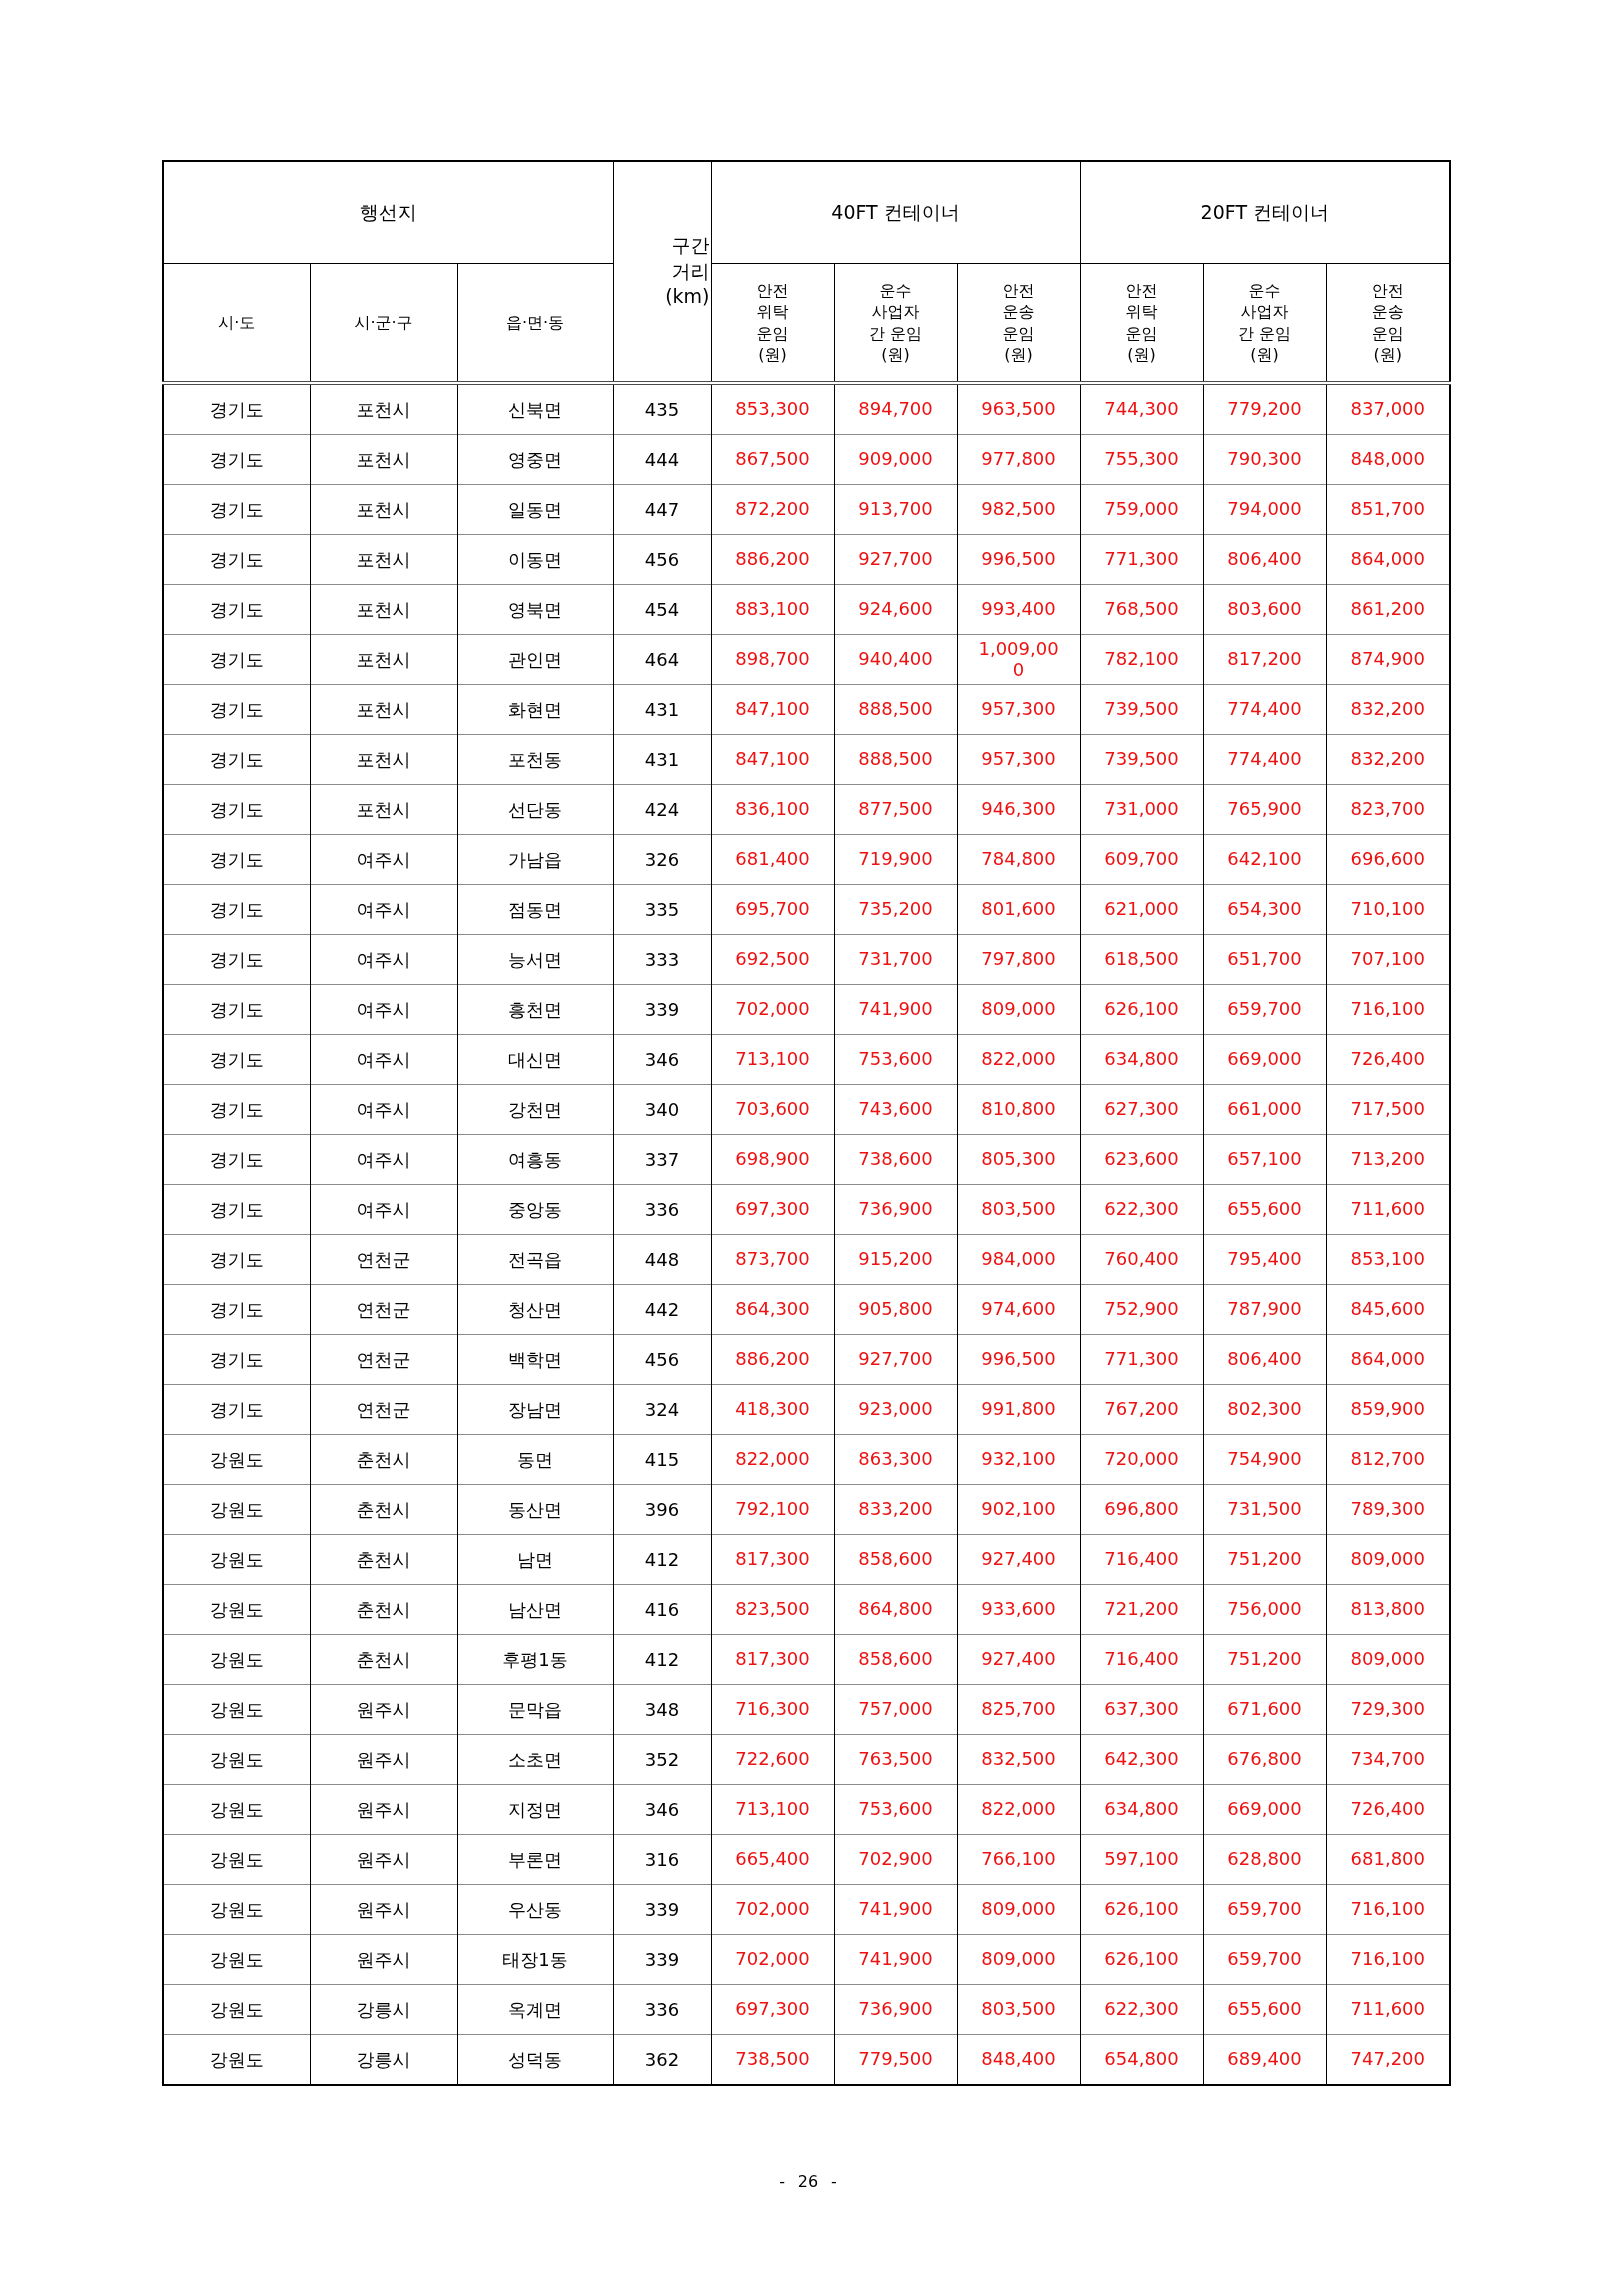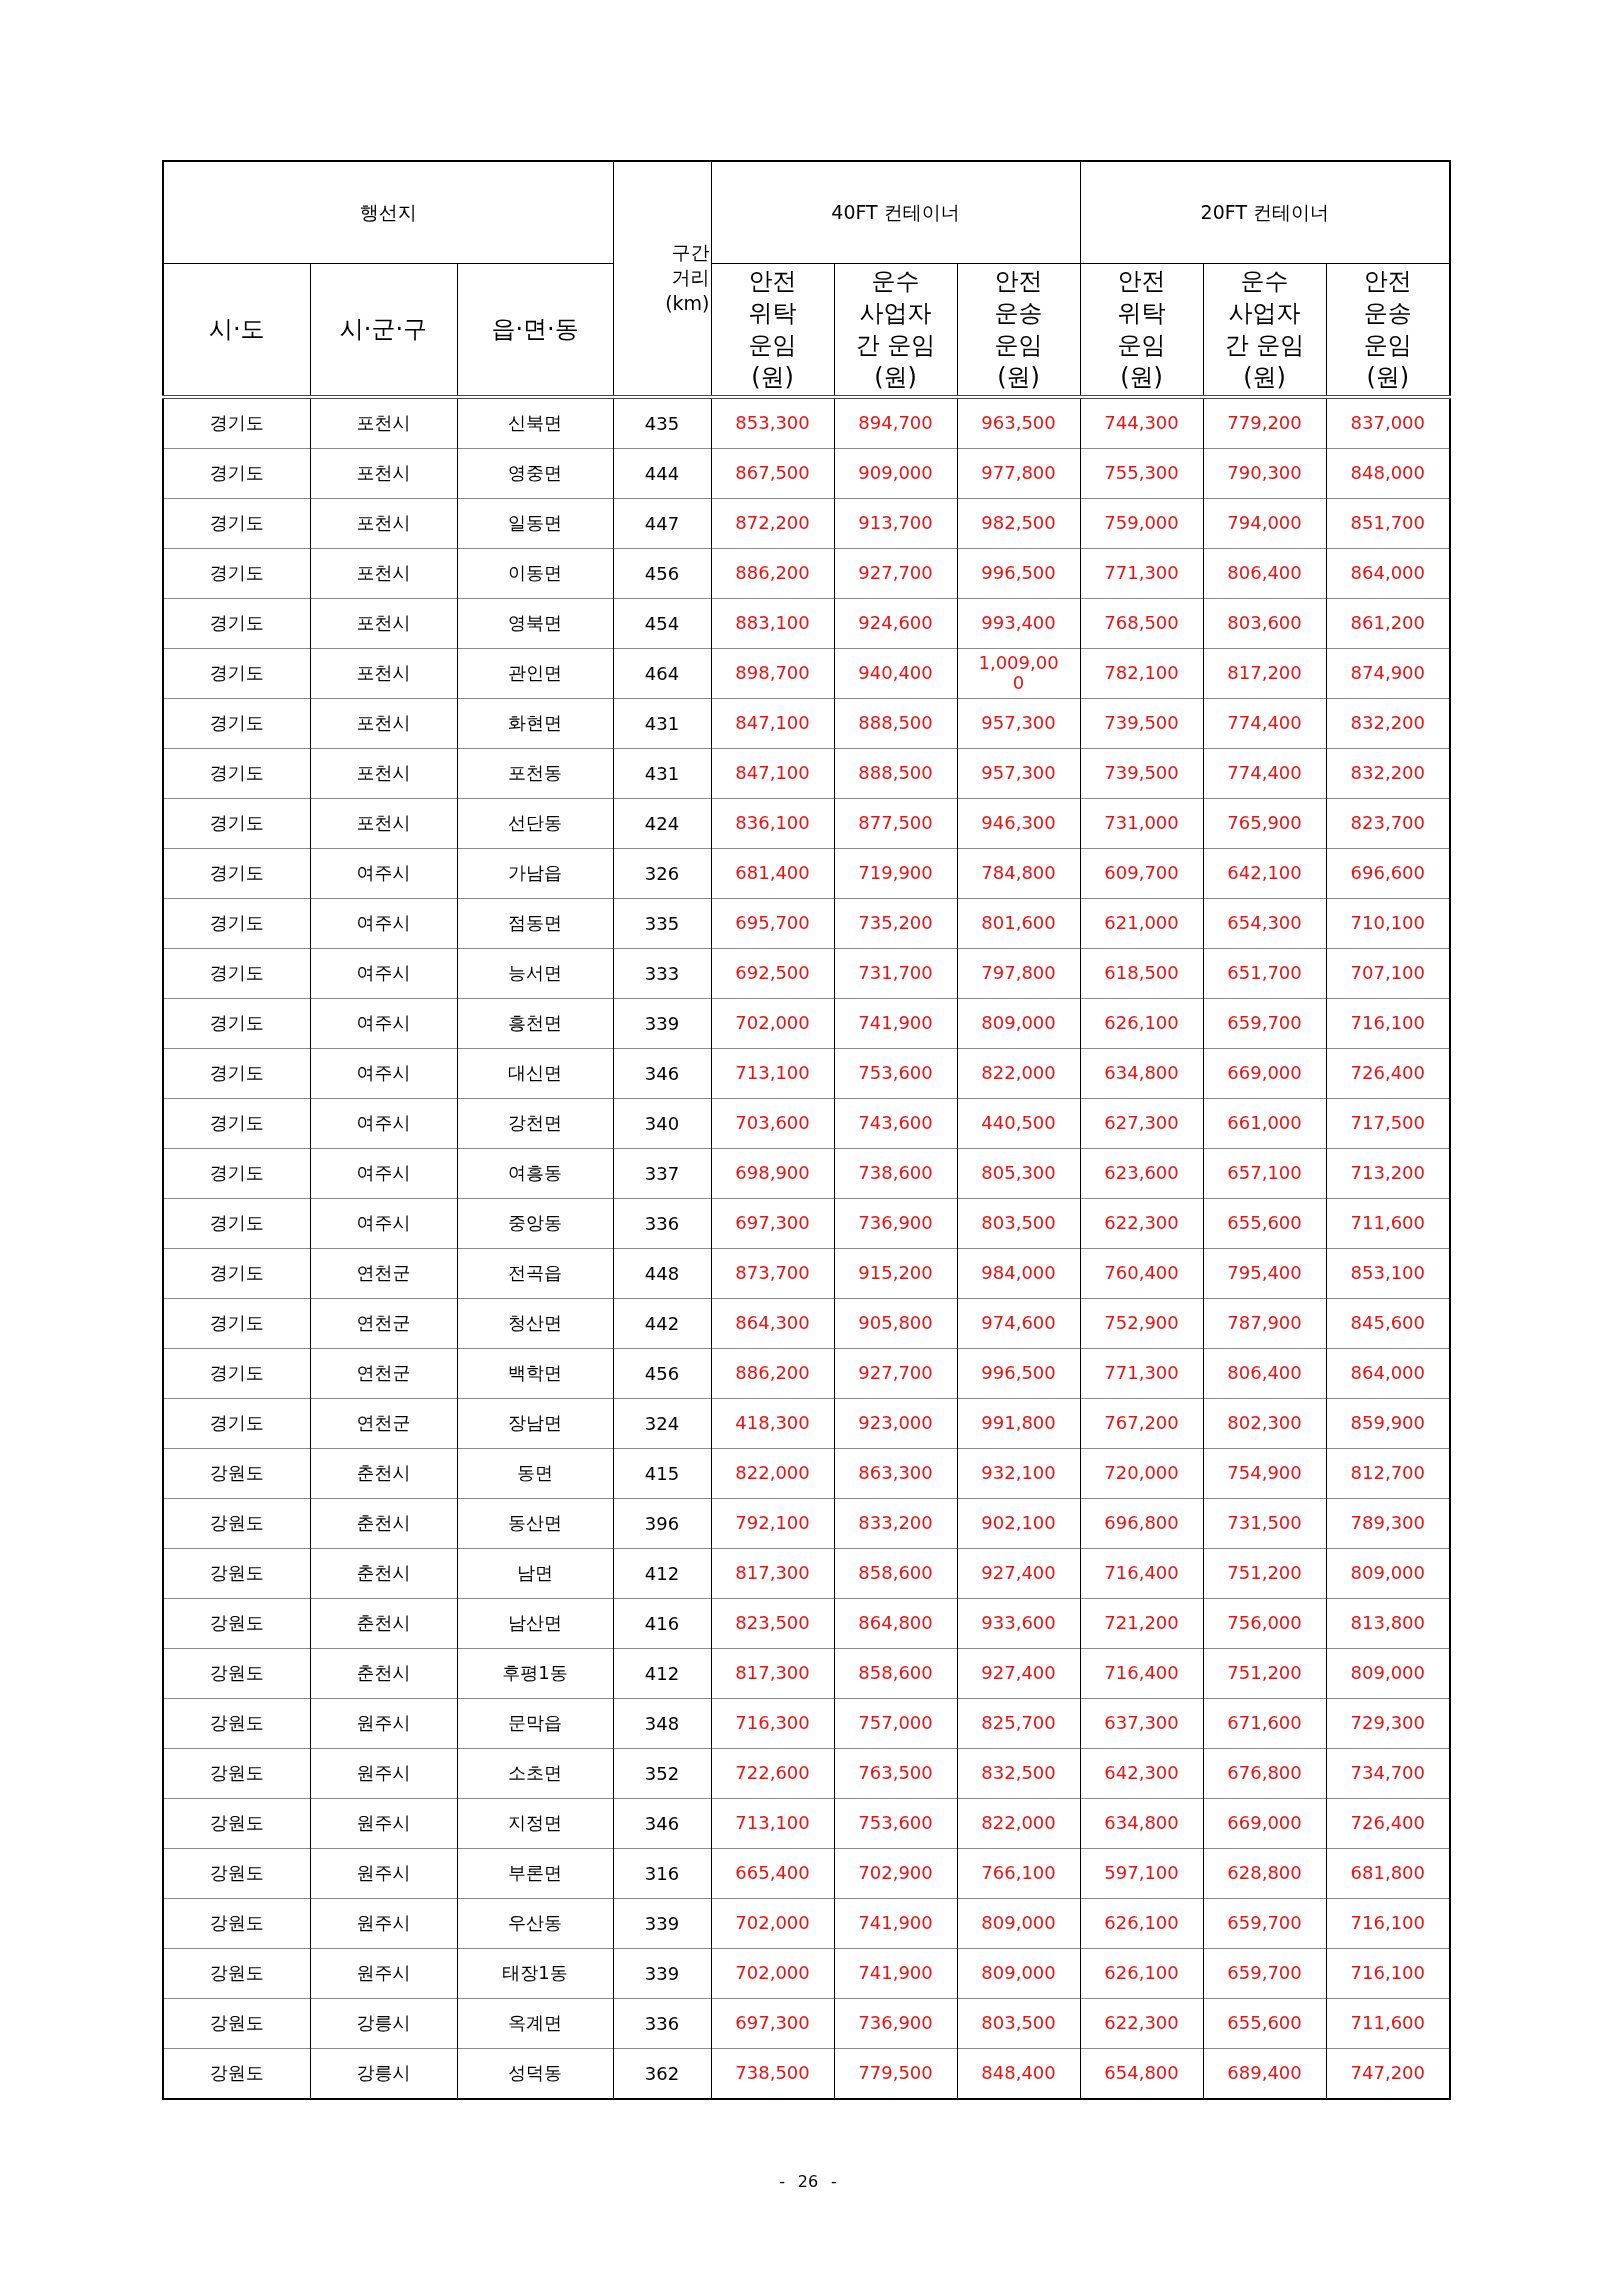--- a/index.html
+++ b/index.html
@@ -22,21 +22,21 @@
     border-left: 1.3px solid #000;
     vertical-align: middle;
     text-align: center;
     color: #000;
     font-family: "DejaVu Sans", sans-serif;
     overflow: hidden;
   }
   thead th { font-weight: normal; background: #fff; }
   thead { border-bottom: 4.6px double #4a4a4a; }
   tr.h1 th { height: 99px; font-size: 19px; border-bottom: 1.3px solid #000; }
-  tr.h2 th { height: 115px; font-size: 24px; line-height: 1.34; }
+  tr.h2 th { height: 115px; font-size: 16px; line-height: 1.34; }
   th.distance-head { font-size: 18px; line-height: 1.36; text-align: right; }
 
   tbody td {
     height: 49px;
     border-top: 1.3px solid #8c8c8c;
     font-size: 18px;
   }
   tbody tr:first-child td { border-top: none; }
   td.fare {
     color: var(--fare-color);
@@ -263,21 +263,21 @@
           <td class="fare">669,000</td>
           <td class="fare">726,400</td>
         </tr>
         <tr>
           <td class="txt">경기도</td>
           <td class="txt">여주시</td>
           <td class="txt">강천면</td>
           <td class="km">340</td>
           <td class="fare">703,600</td>
           <td class="fare">743,600</td>
-          <td class="fare">440,500</td>
+          <td class="fare">810,800</td>
           <td class="fare">627,300</td>
           <td class="fare">661,000</td>
           <td class="fare">717,500</td>
         </tr>
         <tr>
           <td class="txt">경기도</td>
           <td class="txt">여주시</td>
           <td class="txt">여흥동</td>
           <td class="km">337</td>
           <td class="fare">698,900</td>

